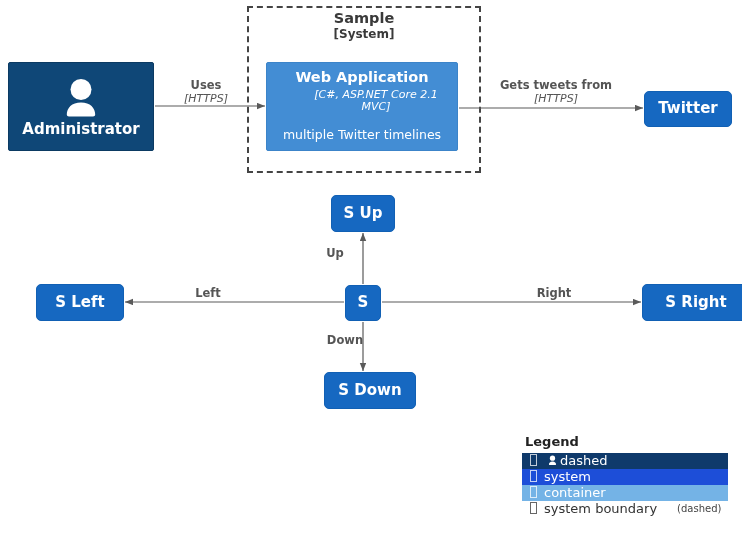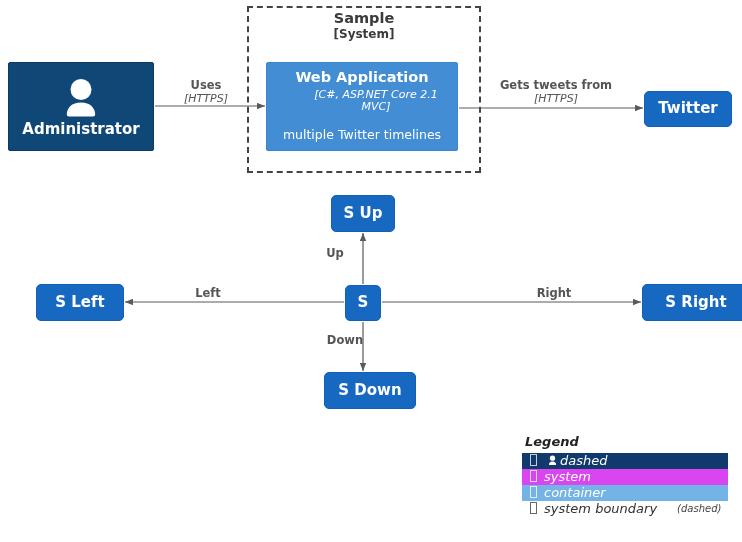--- a/index.html
+++ b/index.html
@@ -148,21 +148,20 @@
     left: 0; top: 0;
     width: 742px; height: 542px;
     pointer-events: none;
   }
 
   
   #legend {
     position: absolute;
     left: 522px; top: 434px;
     width: 206px;
-    font-style: italic;
   }
   #legend-title {
     font-size: 13px;
     font-weight: bold;
     color: #222222;
     margin-left: 3px;
     margin-bottom: 3px;
     line-height: 1.2;
   }
   .legend-row {
@@ -184,21 +183,21 @@
   .legend-row .lg-icon {
     display: inline-block;
     width: 16px;
     flex: 0 0 auto;
     text-align: center;
   }
   .legend-row .lg-label { white-space: nowrap; }
   .legend-row .lg-note  { font-size: 10px; margin-left: 20px; }
 
   #lg-person    { background: #0f3a6b; color: #ffffff; }
-  #lg-system    { background: #d946ef; color: #ffffff; }
+  #lg-system    { background: #1d4ed8; color: #ffffff; }
   #lg-container { background: #74b3e6; color: #ffffff; }
   #lg-boundary  { background: transparent; color: #333333; }
   #lg-boundary .lg-note { color: #444444; }
 
   
   .tofu {
     display: inline-block;
     width: 5px;
     height: 10px;
     border: 1px solid currentColor;

